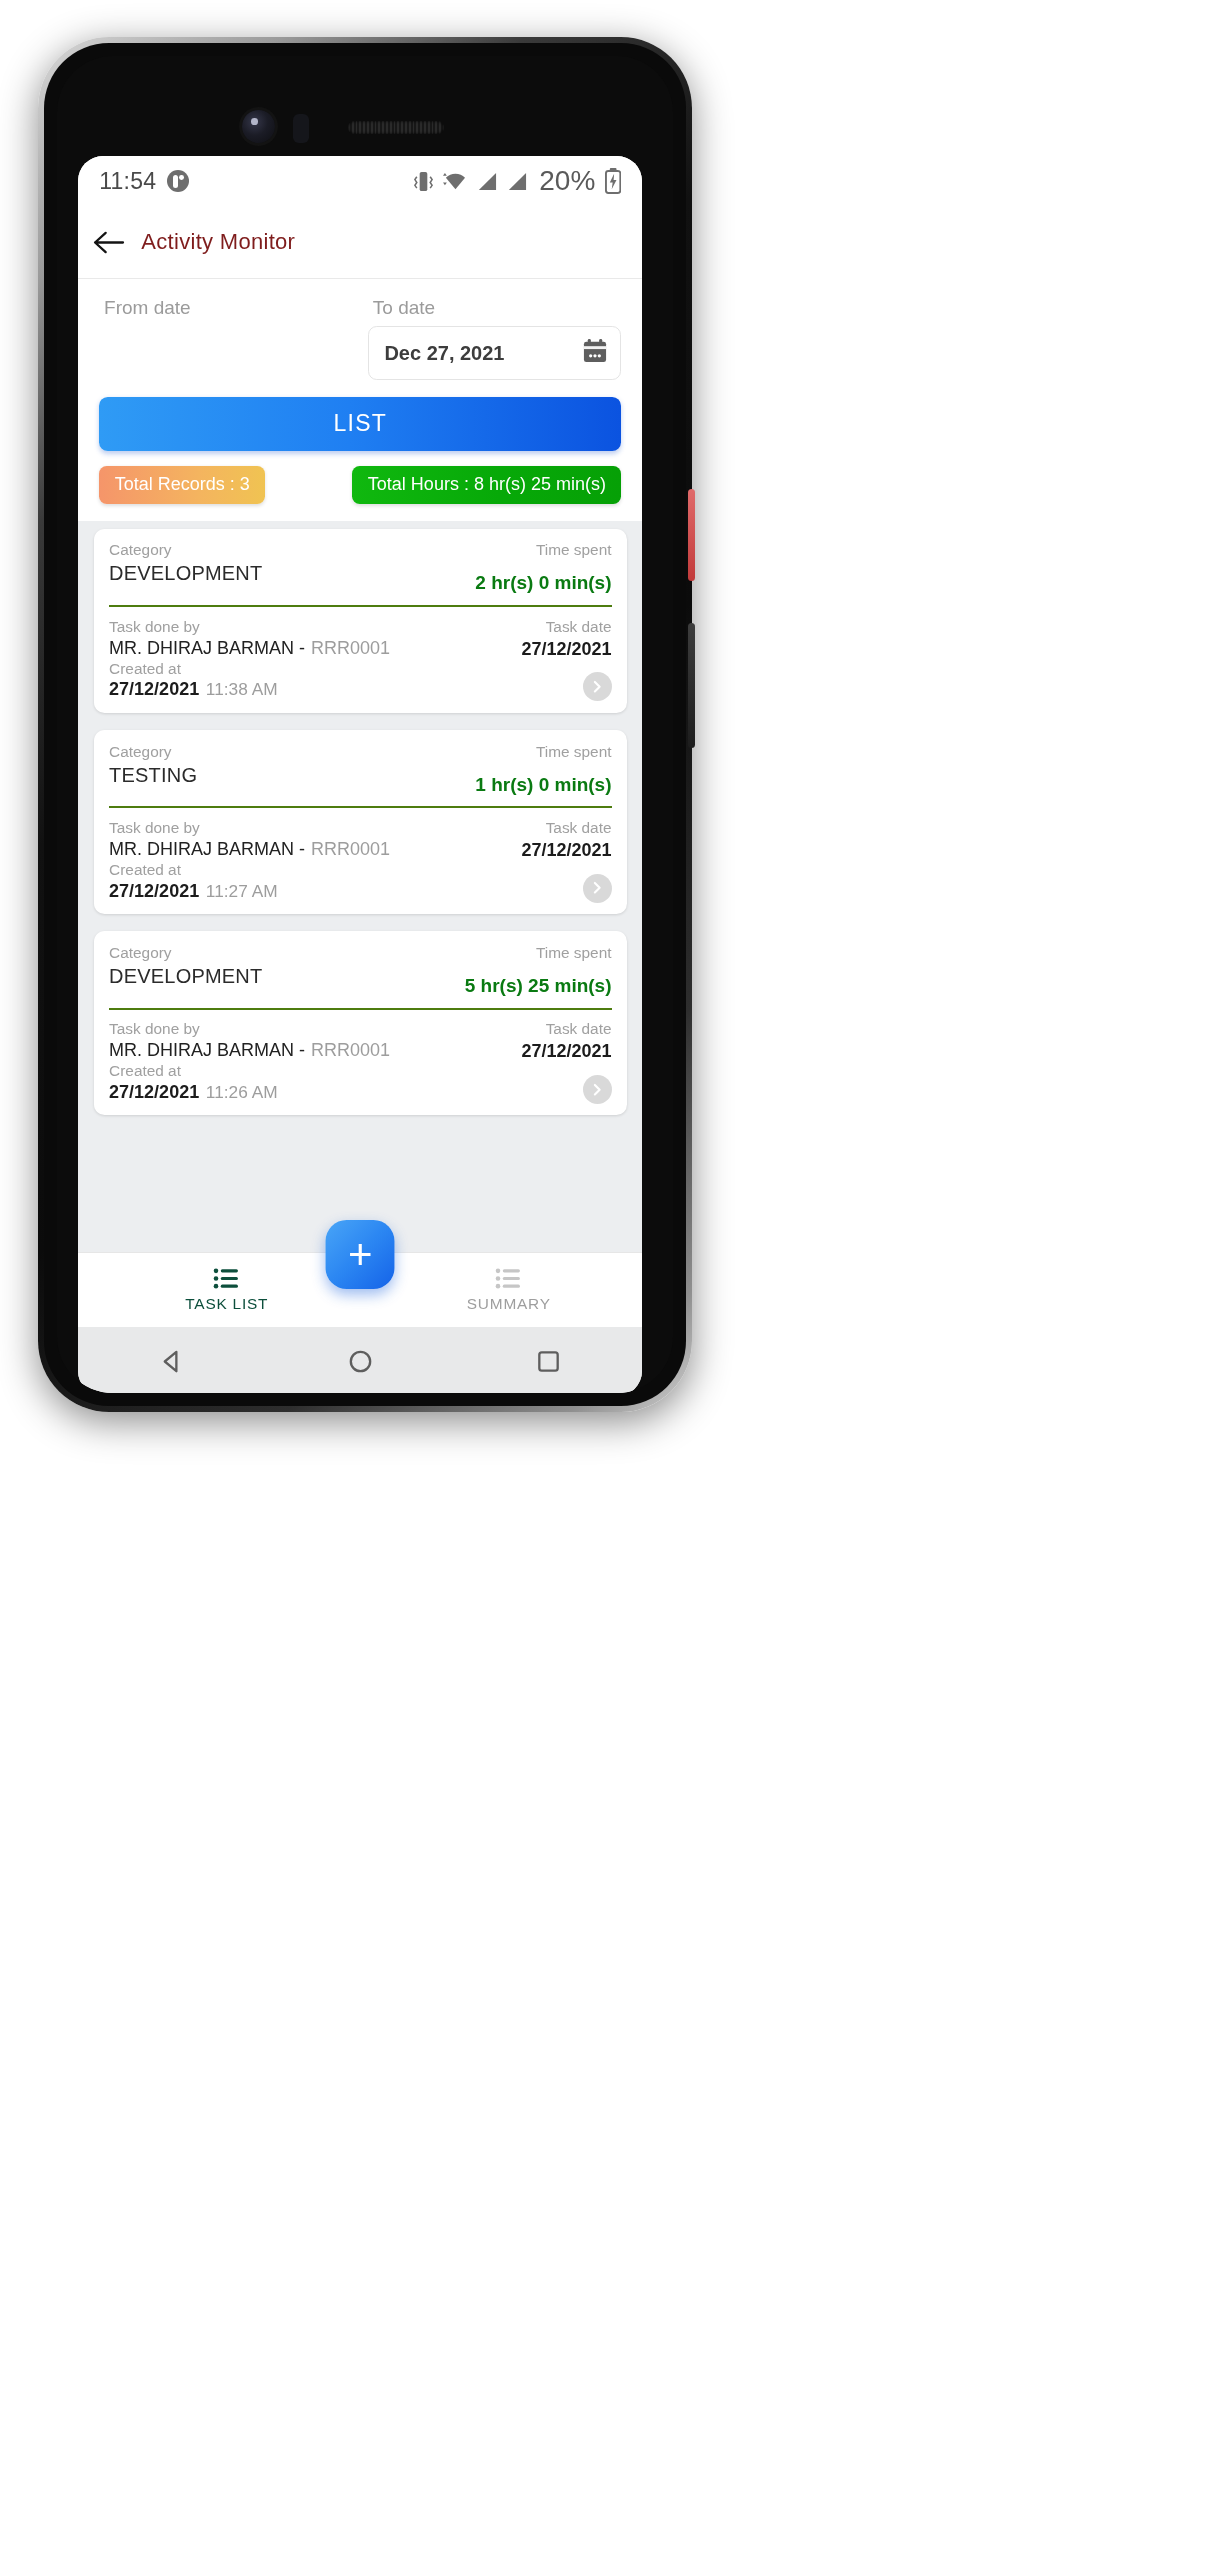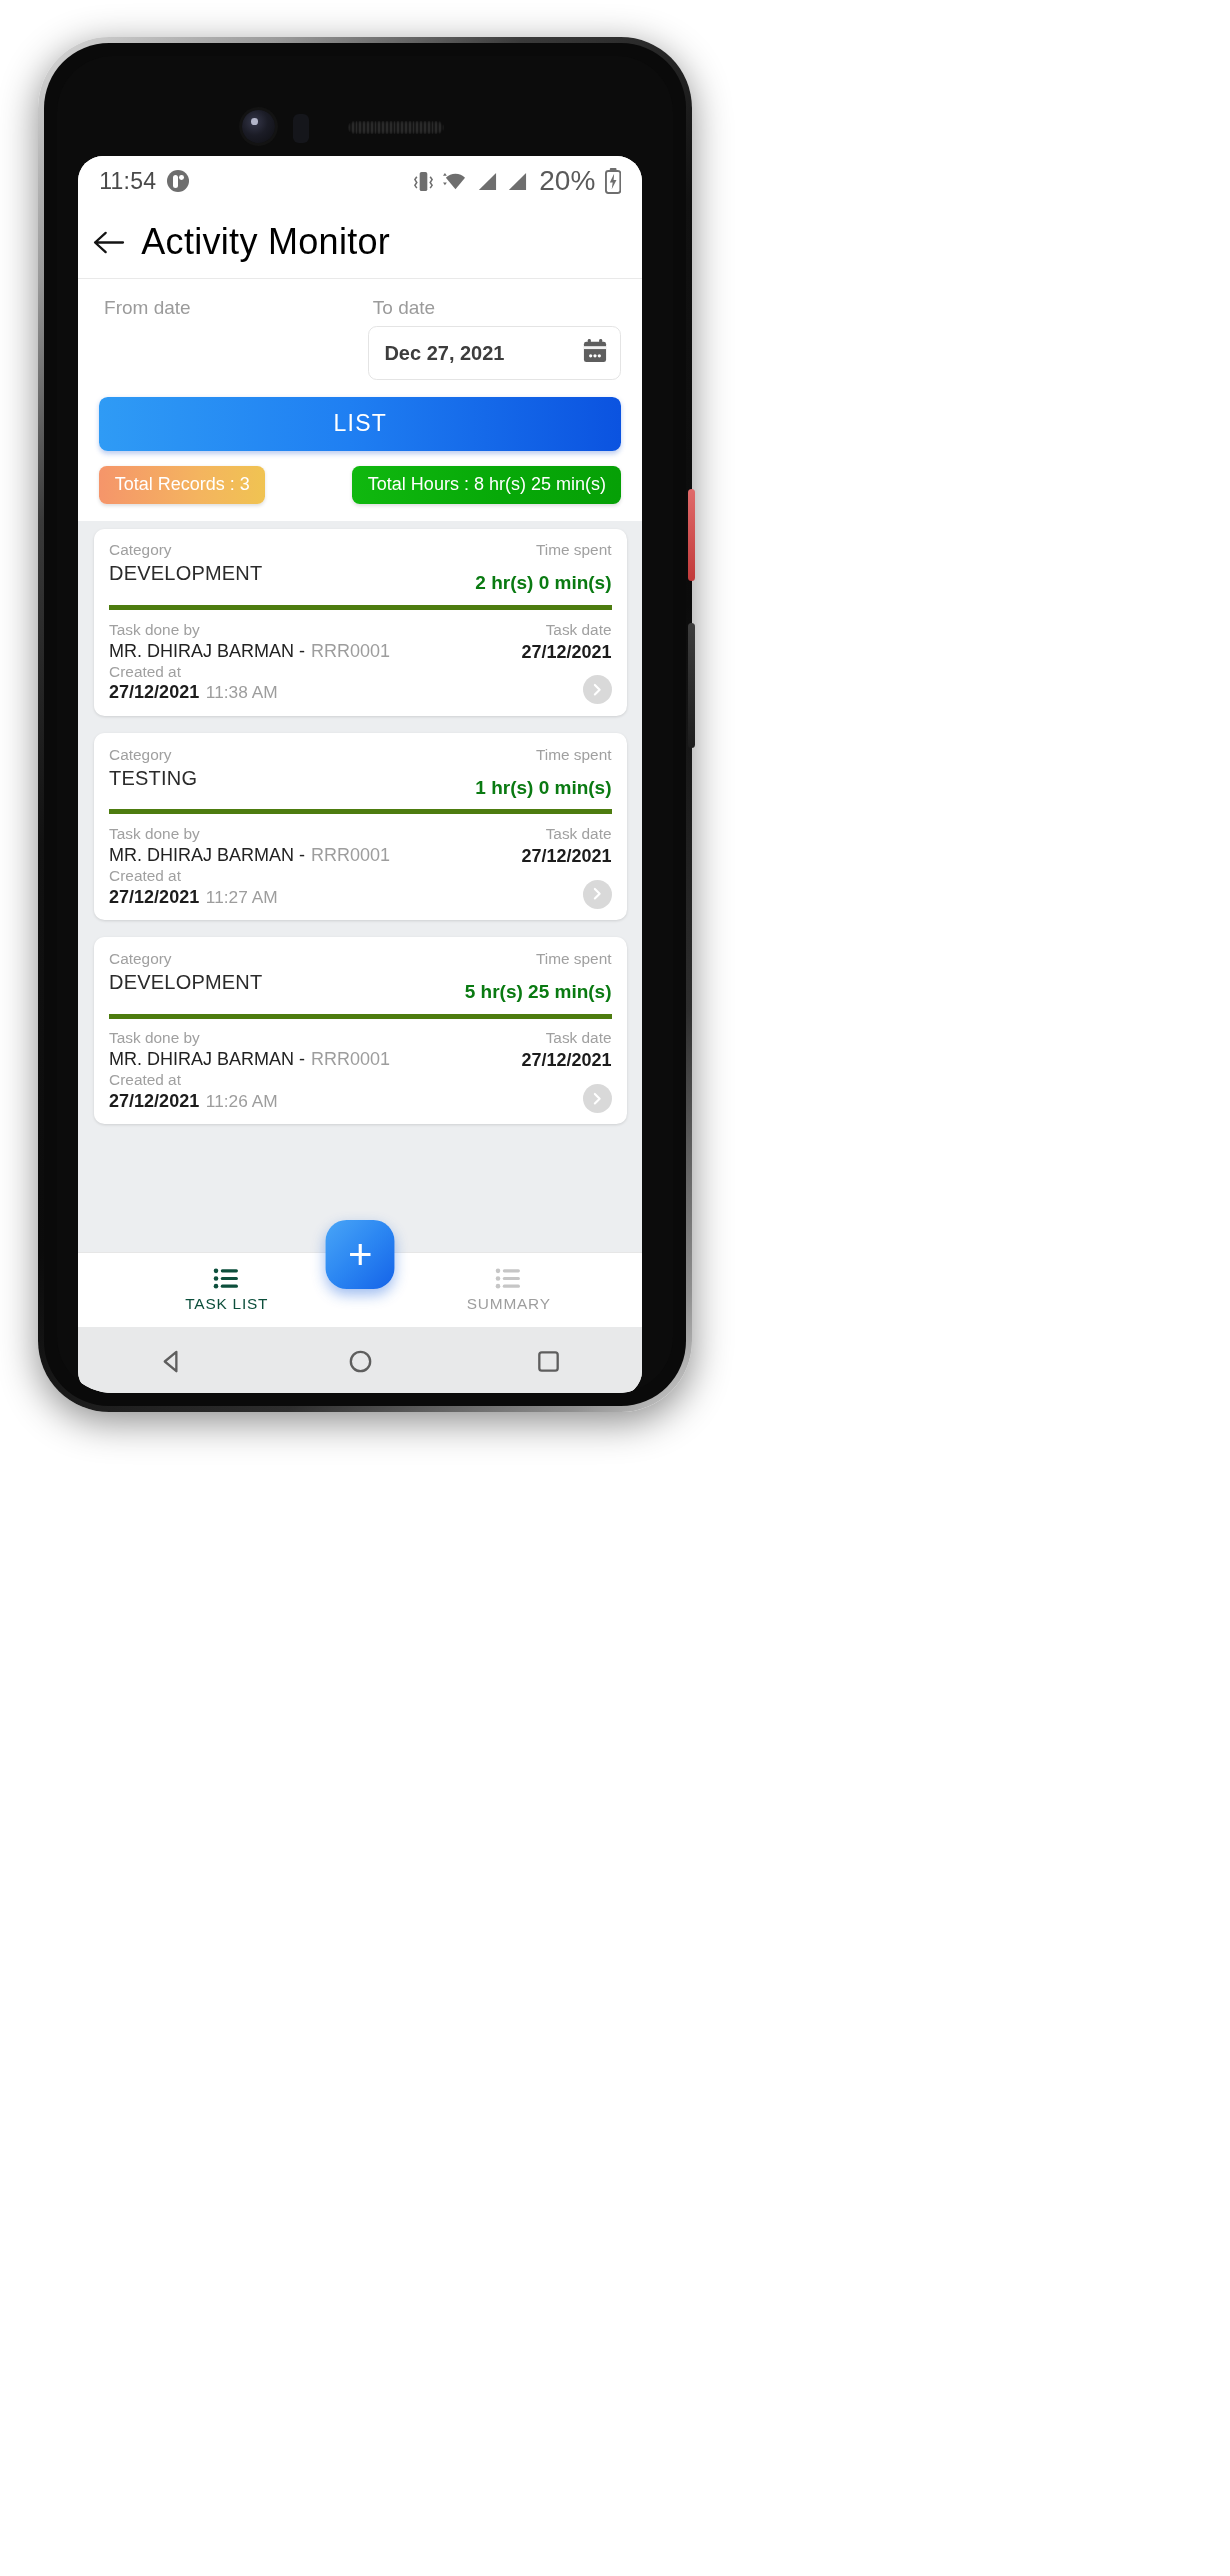--- a/index.html
+++ b/index.html
@@ -49,21 +49,21 @@
   .sb-noti:after{ content:""; position:absolute; left:12.5px; top:4.8px; width:4.8px; height:4.8px;
                   border-radius:50%; background:#fff; }
   .sb-right{ margin-left:auto; display:flex; align-items:center; gap:8.7px; }
   .ic{ display:block; }
   .sb-batt-pct{ font-size:28px; color:#5a5a5a; margin:0 1px 0 3.8px; }
 
   
   .appbar{ height:73px; flex:0 0 73px; display:flex; align-items:center; background:#fff;
            border-bottom:1px solid #e9e9e9; }
   .back-btn{ width:63px; display:flex; align-items:center; justify-content:center; }
-  .app-title{ font-size:36px; color:#000000; letter-spacing:0.3px; }
+  .app-title{ font-size:22px; color:#7f1d1d; letter-spacing:0.3px; }
 
   
   .filters{ background:#fff; padding:9.6px 21px 17.3px 21px; }
   .date-row{ display:flex; gap:15.4px; }
   .date-col{ flex:1; }
   .date-lbl{ font-size:19px; color:#9b9b9b; margin:7.7px 0 7.7px 4.8px; }
   .date-box{ height:54px; border:1.4px solid #e4e4e4; border-radius:8.7px; background:#fff;
              display:flex; align-items:center; padding:0 12.5px 0 15.4px; }
   .date-val{ font-size:20px; font-weight:bold; color:#3d3d3d; }
   .cal-ic{ margin-left:auto; }
@@ -78,21 +78,21 @@
           color:#fff; font-size:18px; }
   .badge-records{ background:linear-gradient(90deg,#f5956a 0%,#f4b45f 60%,#f0c352 100%);
                   box-shadow:0 1.9px 3.8px rgba(0,0,0,.13); }
   .badge-hours{ margin-left:auto; background:linear-gradient(90deg,#10b80f 0%,#07a908 55%,#06a006 100%);
                 box-shadow:0 1.9px 3.8px rgba(0,0,0,.13); }
 
   
   .list{ flex:1; background:#eceef0; padding:7.7px 15.4px 0 15.4px; overflow:hidden; }
   .card{ background:#fff; border-radius:10.6px; margin-bottom:17.3px;
          box-shadow:0 1px 2.9px rgba(0,0,0,.13); padding:0 15.4px; }
-  .card-top{ display:flex; padding:12.5px 0 10.6px 0; border-bottom:5px solid #4d7c0f;justify-content:flex-end; }
+  .card-top{ display:flex; padding:12.5px 0 10.6px 0; border-bottom:2px solid #4d7c0f;justify-content:flex-end; }
   .ct-left{ display:flex; flex-direction:column; }
   .ct-right{ margin-left:auto; display:flex; flex-direction:column; align-items:flex-end; }
   .mini-lbl{ font-size:15.4px; color:#a0a0a0; }
   .cat-val{ font-size:20px; color:#2b2b2b; margin-top:2.9px; letter-spacing:0.2px; }
   .time-val{ font-size:19px; color:#0a7a12; font-weight:bold; margin-top:13px; }
 
   .card-bot{ padding:10.6px 0 12.5px 0; position:relative; }
   .row1{ display:flex; }
   .r1l{ display:flex; flex-direction:column; }
   .r1r{ margin-left:auto; display:flex; flex-direction:column; align-items:flex-end; }

